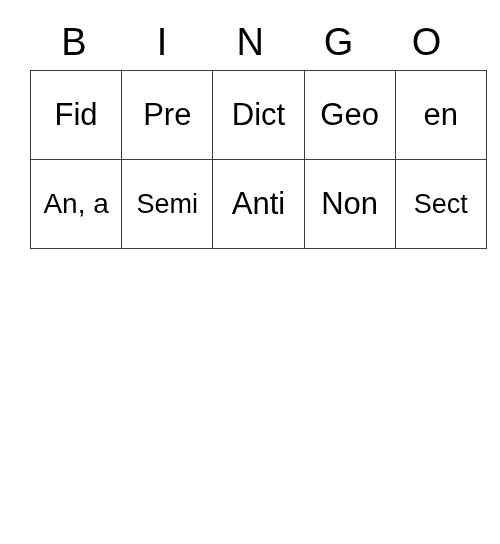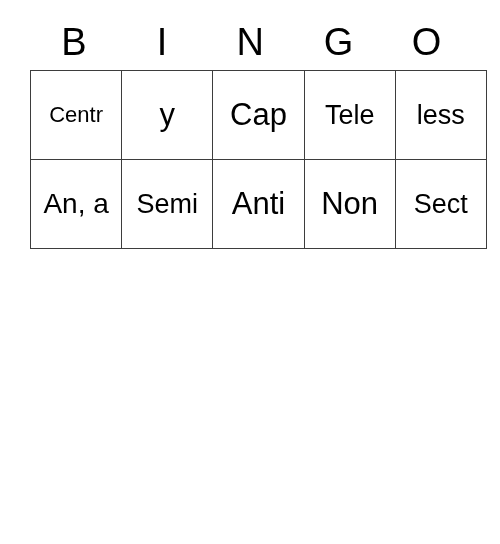--- a/index.html
+++ b/index.html
@@ -74,25 +74,25 @@
     <div class="header-cell">B</div>
     <div class="header-cell">I</div>
     <div class="header-cell">N</div>
     <div class="header-cell">G</div>
     <div class="header-cell">O</div>
   </div>
 
   <table id="bingo-grid">
     <tbody>
       <tr>
-        <td class="shrink-2">Centr</td>
-        <td>y</td>
-        <td>Cap</td>
-        <td class="shrink-1">Tele</td>
-        <td class="shrink-1">less</td>
+        <td>Fid</td>
+        <td>Pre</td>
+        <td>Dict</td>
+        <td>Geo</td>
+        <td>en</td>
       </tr>
       <tr>
         <td class="wrap">An, a</td>
         <td class="shrink-1">Semi</td>
         <td>Anti</td>
         <td>Non</td>
         <td class="shrink-1">Sect</td>
       </tr>
     </tbody>
   </table>

